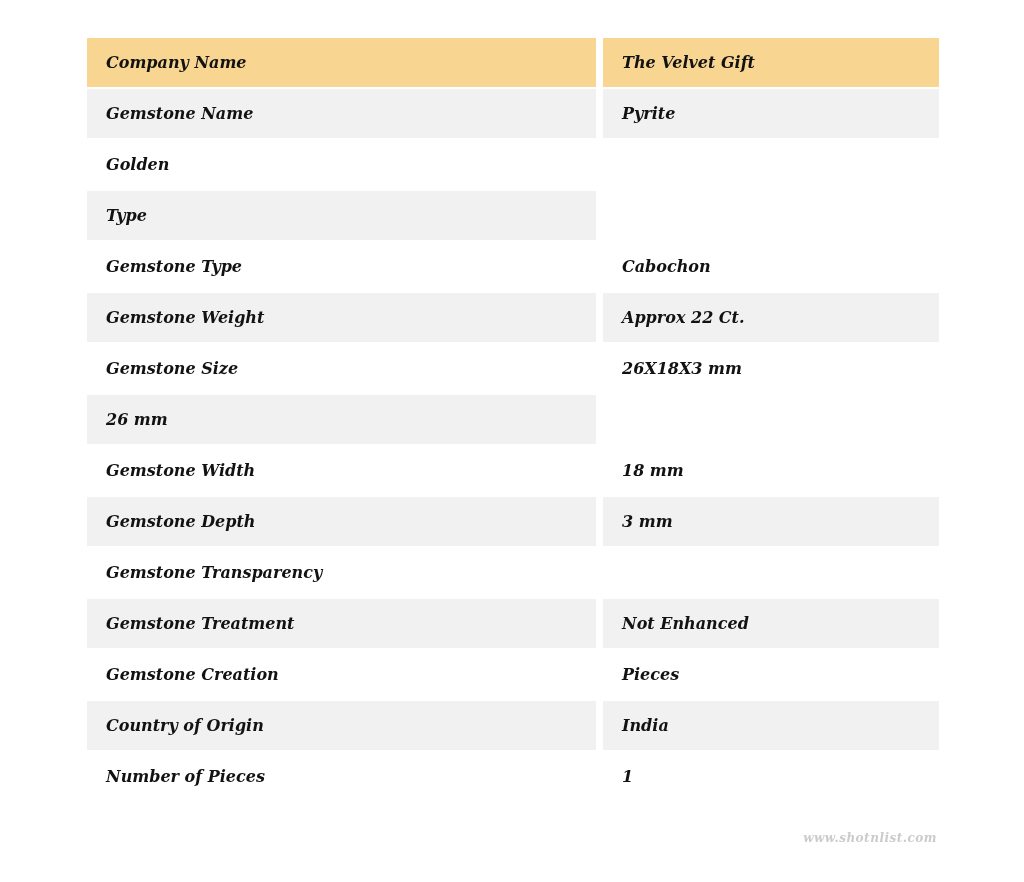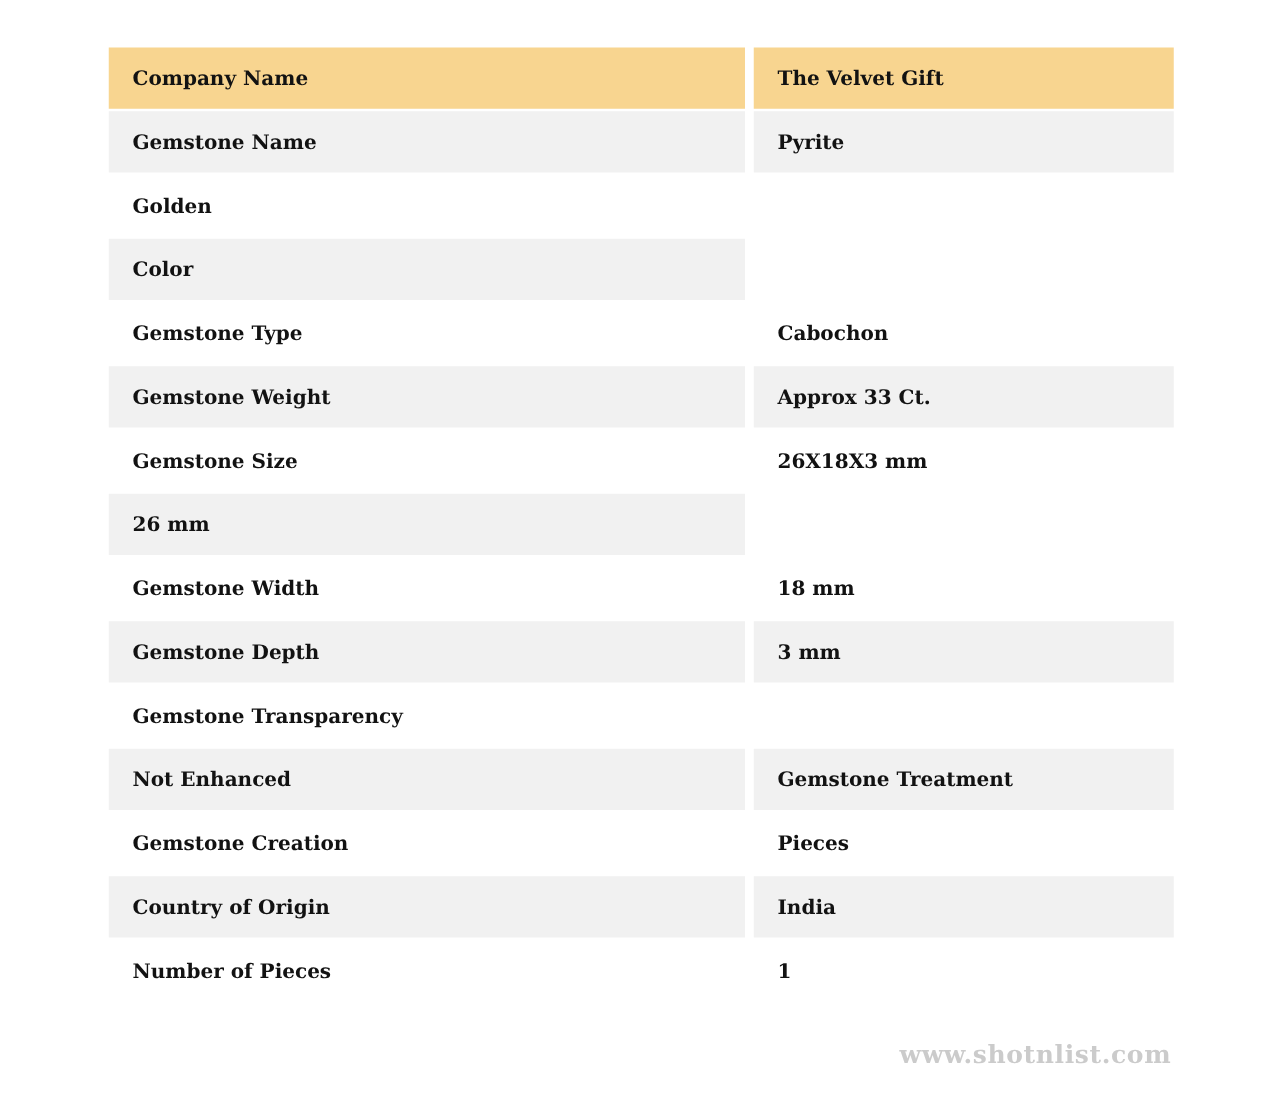--- a/index.html
+++ b/index.html
@@ -2,21 +2,21 @@
 <html style="--header-bg: #f8d590; --row-alt-bg: #f1f1f1; --row-bg: #ffffff; --text-color: #121212; --watermark-color: #cbcbcb;"><head>
 <meta charset="utf-8">
 <style>
   :root {
     --header-bg: #f8d590;
     --row-alt-bg: #f1f1f1;
     --row-bg: #ffffff;
     --text-color: #121212;
     --watermark-color: #cbcbcb;
   }
-  * { margin: 0; padding: 0; box-sizing: border-box; }
+  * { margin: 0; padding: 0; box-sizing: border-box; font-style: italic; }
   html, body {
     width: 1024px;
     height: 882px;
     background: #ffffff;
     font-family: "DejaVu Serif", "Liberation Serif", serif;
   }
   .page {
     position: relative;
     width: 1024px;
     height: 882px;
@@ -50,21 +50,21 @@
     overflow: hidden;
     white-space: nowrap;
   }
   .row.header .cell { background: var(--header-bg); }
   .row.alt .cell { background: var(--row-alt-bg); }
   .watermark {
     position: absolute;
     right: 87px;
     top: 831px;
     font-weight: bold;
-    font-size: 20px;
+    font-size: 12px;
     color: var(--watermark-color);
     letter-spacing: 0.5px;
   }
 </style>
 </head>
 <body>
 
 <div class="page">
 
   <div class="spec-table">
@@ -74,51 +74,51 @@
     </div>
 
   <div class="row alt">
         <div class="cell">Gemstone Name</div>
         <div class="cell">Pyrite</div>
       </div>
       <div class="row">
         <div class="cell">Golden</div>
       </div>
       <div class="row alt">
-        <div class="cell">Color</div>
+        <div class="cell">Type</div>
       </div>
       <div class="row">
         <div class="cell">Gemstone Type</div>
         <div class="cell">Cabochon</div>
       </div>
       <div class="row alt">
         <div class="cell">Gemstone Weight</div>
-        <div class="cell">Approx 33 Ct.</div>
+        <div class="cell">Approx 22 Ct.</div>
       </div>
       <div class="row">
         <div class="cell">Gemstone Size</div>
         <div class="cell">26X18X3 mm</div>
       </div>
       <div class="row alt">
         <div class="cell">26 mm</div>
       </div>
       <div class="row">
         <div class="cell">Gemstone Width</div>
         <div class="cell">18 mm</div>
       </div>
       <div class="row alt">
         <div class="cell">Gemstone Depth</div>
         <div class="cell">3 mm</div>
       </div>
       <div class="row">
         <div class="cell">Gemstone Transparency</div>
       </div>
       <div class="row alt">
+        <div class="cell">Gemstone Treatment</div>
         <div class="cell">Not Enhanced</div>
-        <div class="cell">Gemstone Treatment</div>
       </div>
       <div class="row">
         <div class="cell">Gemstone Creation</div>
         <div class="cell">Pieces</div>
       </div>
       <div class="row alt">
         <div class="cell">Country of Origin</div>
         <div class="cell">India</div>
       </div>
       <div class="row">

